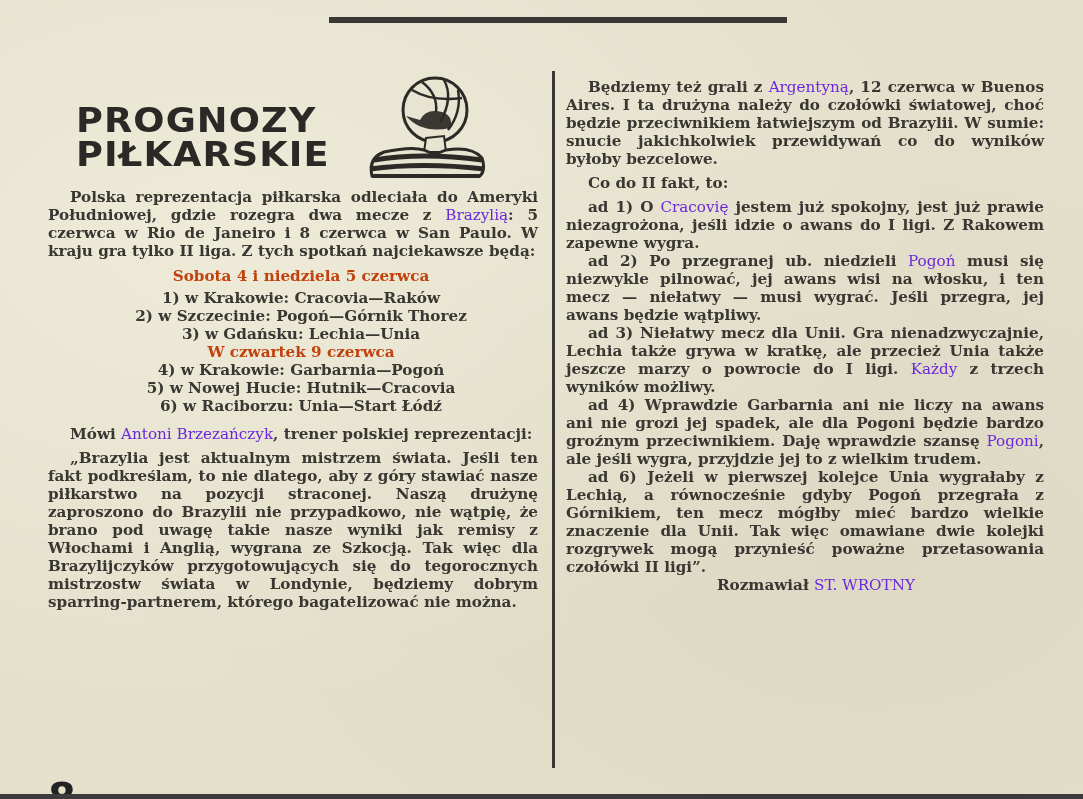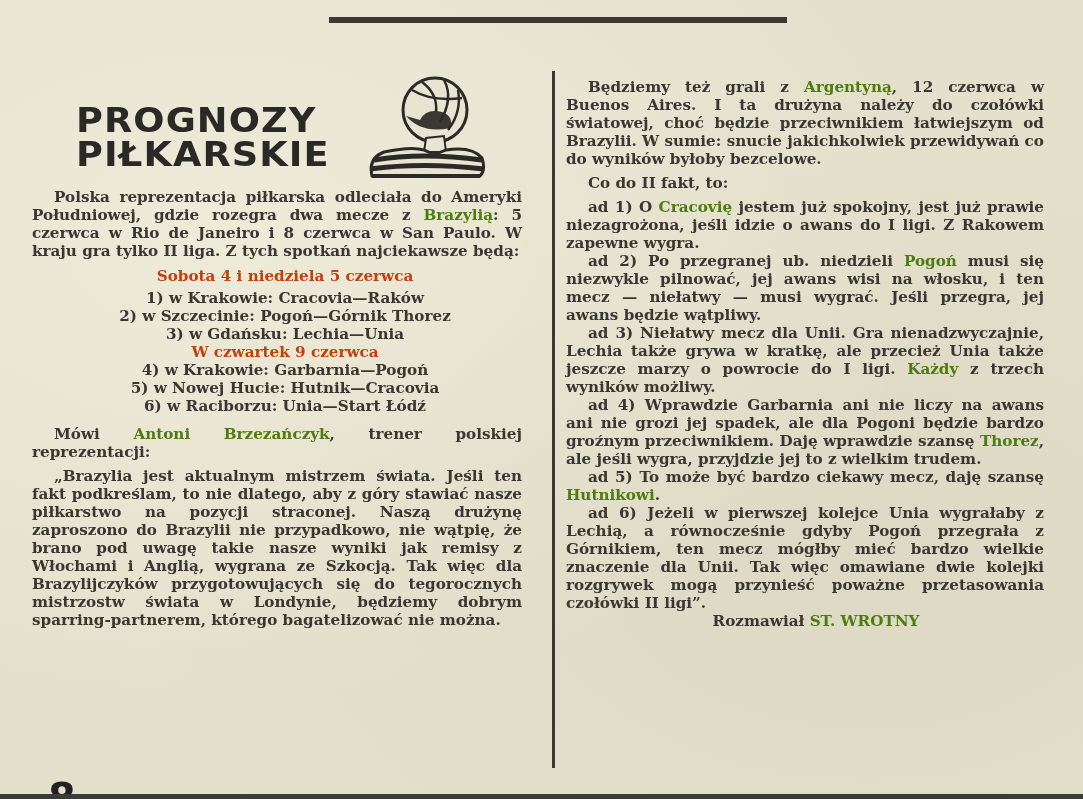--- a/index.html
+++ b/index.html
@@ -35,22 +35,22 @@
   }
   .illustration { position: absolute; left: 362px; top: 72px; width: 124px; height: 108px; }
 
   .col {
     position: absolute; font-size: 15.2px; line-height: 18px; text-align: justify;
     font-weight: bold; color: #3a3733;
   }
   .col p { margin: 0; text-indent: 22px; }
   .col p.gap { margin-top: 6px; }
   .col .noind { text-indent: 0; }
-  .col b, .col .strong { font-weight: 700; color: #4d7c0f; }
-  .left-col { left: 32px; top: 188px; width: 490px; }
+  .col b, .col .strong { font-weight: 400; color: #6d28d9; }
+  .left-col { left: 48px; top: 188px; width: 490px; }
   .right-col { left: 566px; top: 72px; width: 478px; }
   .fixture { display: block; text-indent: 0; padding-left: 16px; text-align: center; }
   .day-head { display: block; padding-left: 16px; text-indent: 0; text-align: center; font-weight: 900; color: #c2410c; }
   .byline { text-align: center; margin-top: 4px; text-indent: 0; }
 </style>
 </head>
 <body>
 
 <div class="top-rule"></div>
 
@@ -92,20 +92,19 @@
 </div>
 
 <div class="col-divider"></div>
 
 <div class="col right-col">
   <p class="gap"><span>Będziemy też grali z </span><b>Argentyną</b><span>, 12 czerwca w Buenos Aires. I ta drużyna należy do czołówki światowej, choć będzie przeciwnikiem łatwiejszym od Brazylii. W sumie: snucie jakichkolwiek przewidywań co do wyników byłoby bezcelowe.</span></p>
   <p class="gap">Co do II fakt, to:</p>
   <p class="gap"><span>ad 1) O </span><b>Cracovię</b><span> jestem już spokojny, jest już prawie niezagrożona, jeśli idzie o awans do I ligi. Z Rakowem zapewne wygra.</span></p>
   <p><span>ad 2) Po przegranej ub. niedzieli </span><b>Pogoń</b><span> musi się niezwykle pilnować, jej awans wisi na włosku, i ten mecz — niełatwy — musi wygrać. Jeśli przegra, jej awans będzie wątpliwy.</span></p>
   <p><span>ad 3) Niełatwy mecz dla Unii. Gra nienadzwyczajnie, Lechia także grywa w kratkę, ale przecież Unia także jeszcze marzy o powrocie do I ligi. </span><b>Każdy</b><span> z trzech wyników możliwy.</span></p>
-  <p><span>ad 4) Wprawdzie Garbarnia ani nie liczy na awans ani nie grozi jej spadek, ale dla Pogoni będzie bardzo groźnym przeciwnikiem. Daję wprawdzie szansę </span><b>Thorez</b><span>, ale jeśli wygra, przyjdzie jej to z wielkim trudem.</span></p>
-  <p><span>ad 5) To może być bardzo ciekawy mecz, daję szansę </span><b>Hutnikowi</b><span>.</span></p>
+  <p><span>ad 4) Wprawdzie Garbarnia ani nie liczy na awans ani nie grozi jej spadek, ale dla Pogoni będzie bardzo groźnym przeciwnikiem. Daję wprawdzie szansę </span><b>Pogoni</b><span>, ale jeśli wygra, przyjdzie jej to z wielkim trudem.</span></p>
   <p>ad 6) Jeżeli w pierwszej kolejce Unia wygrałaby z Lechią, a równocześnie gdyby Pogoń przegrała z Górnikiem, ten mecz mógłby mieć bardzo wielkie znaczenie dla Unii. Tak więc omawiane dwie kolejki rozgrywek mogą przynieść poważne przetasowania czołówki II ligi”.</p>
   <p class="byline"><span>Rozmawiał </span><b>ST. WROTNY</b></p>
 </div>
 
 <div class="page-number">8</div>
 <div class="bottom-bar"></div>
 
 </body></html>

